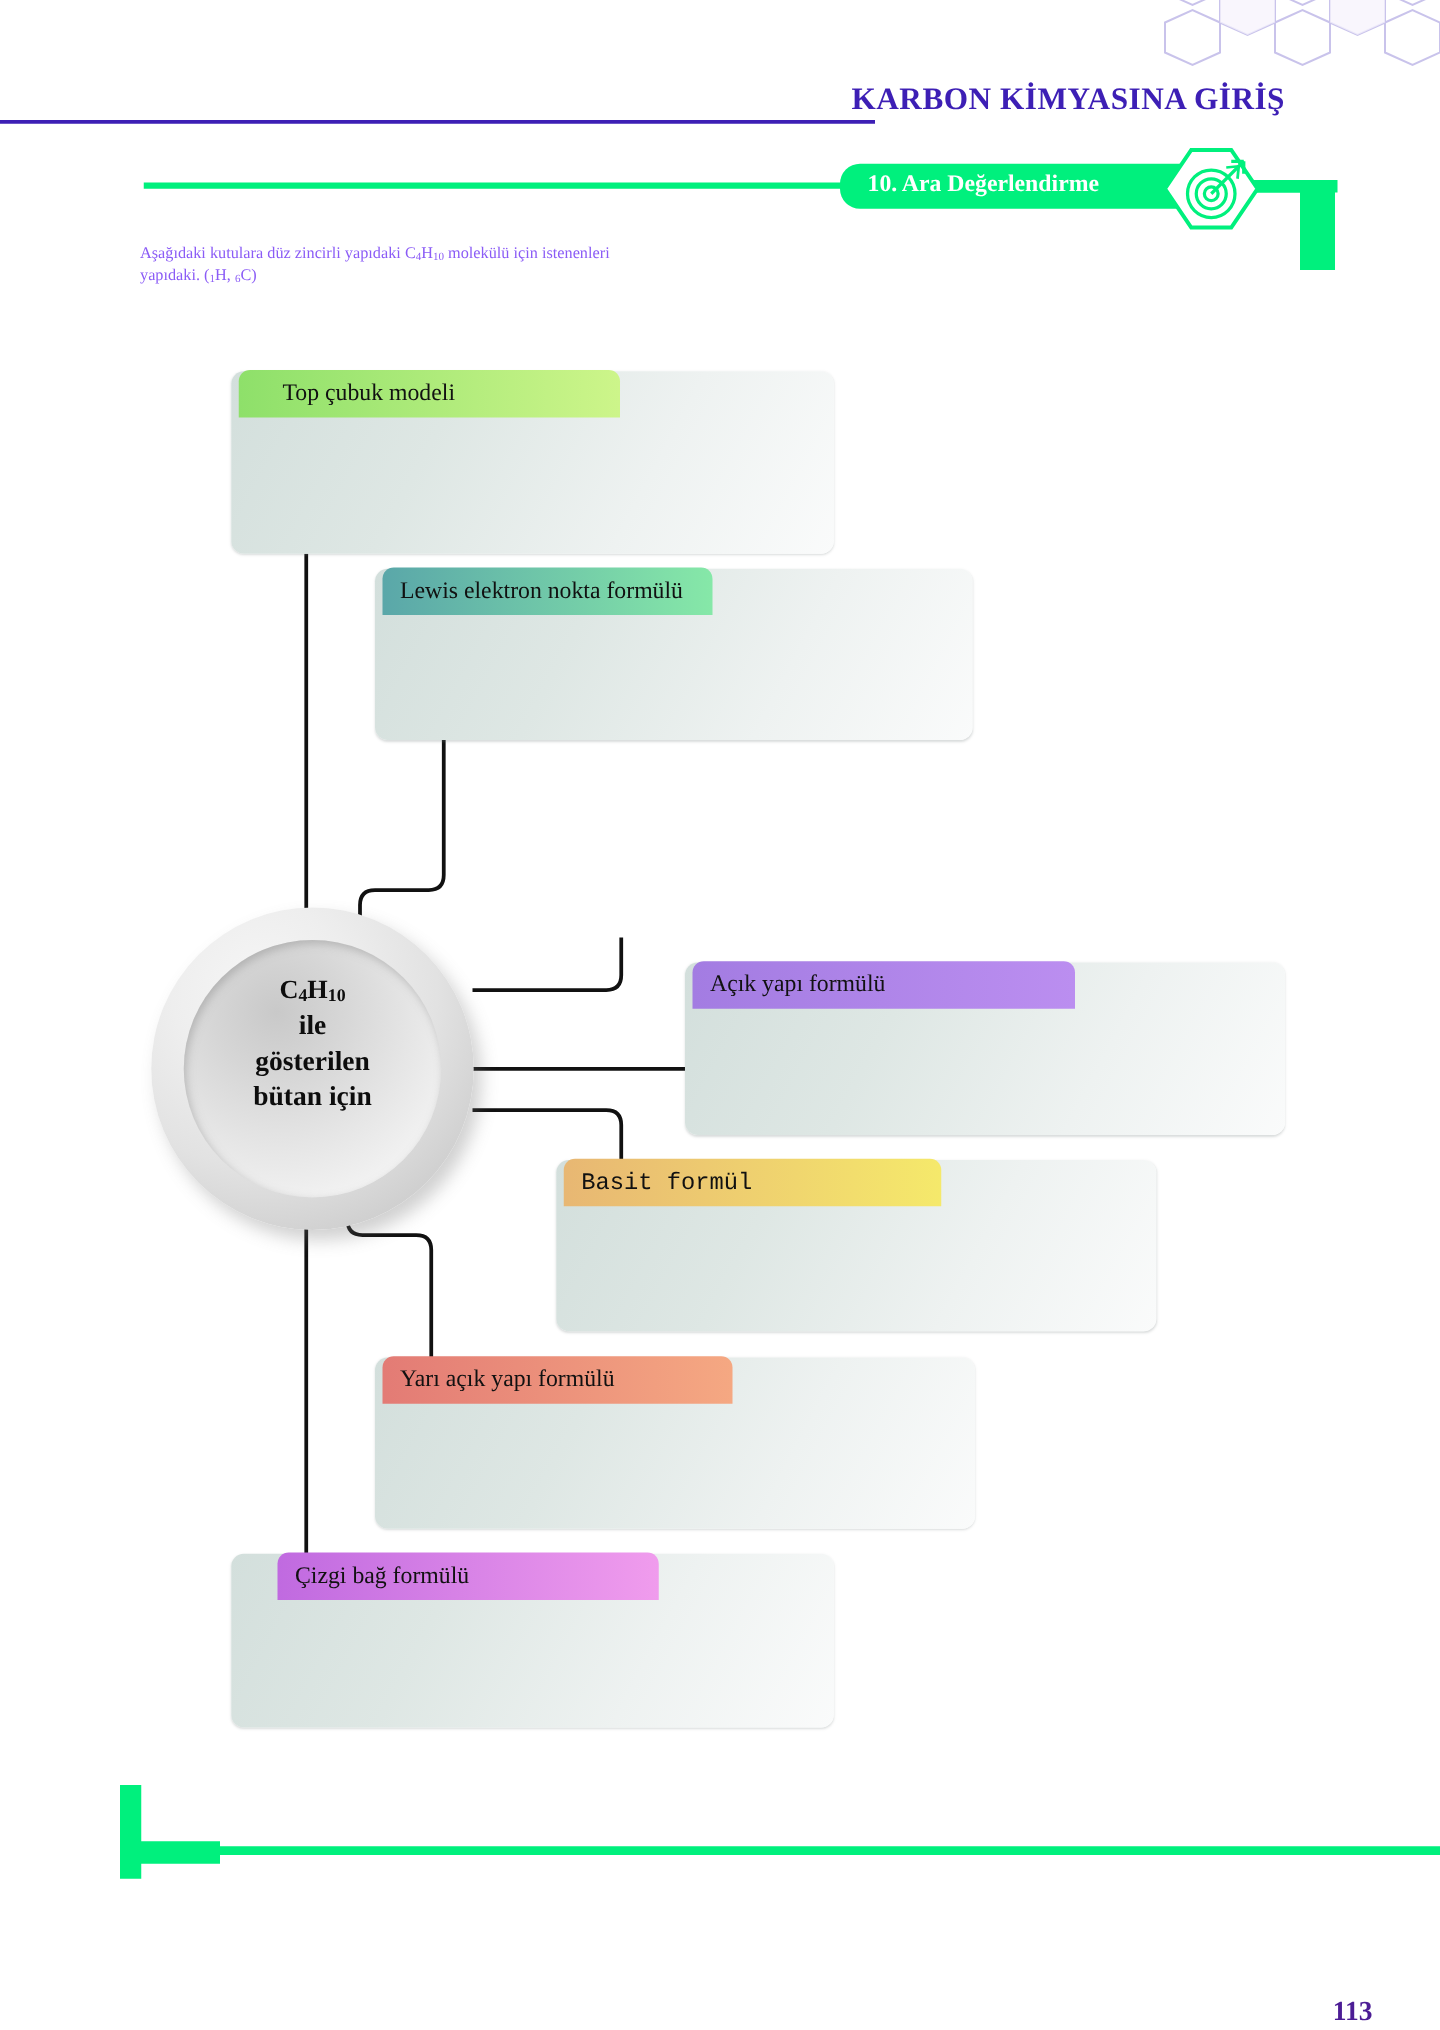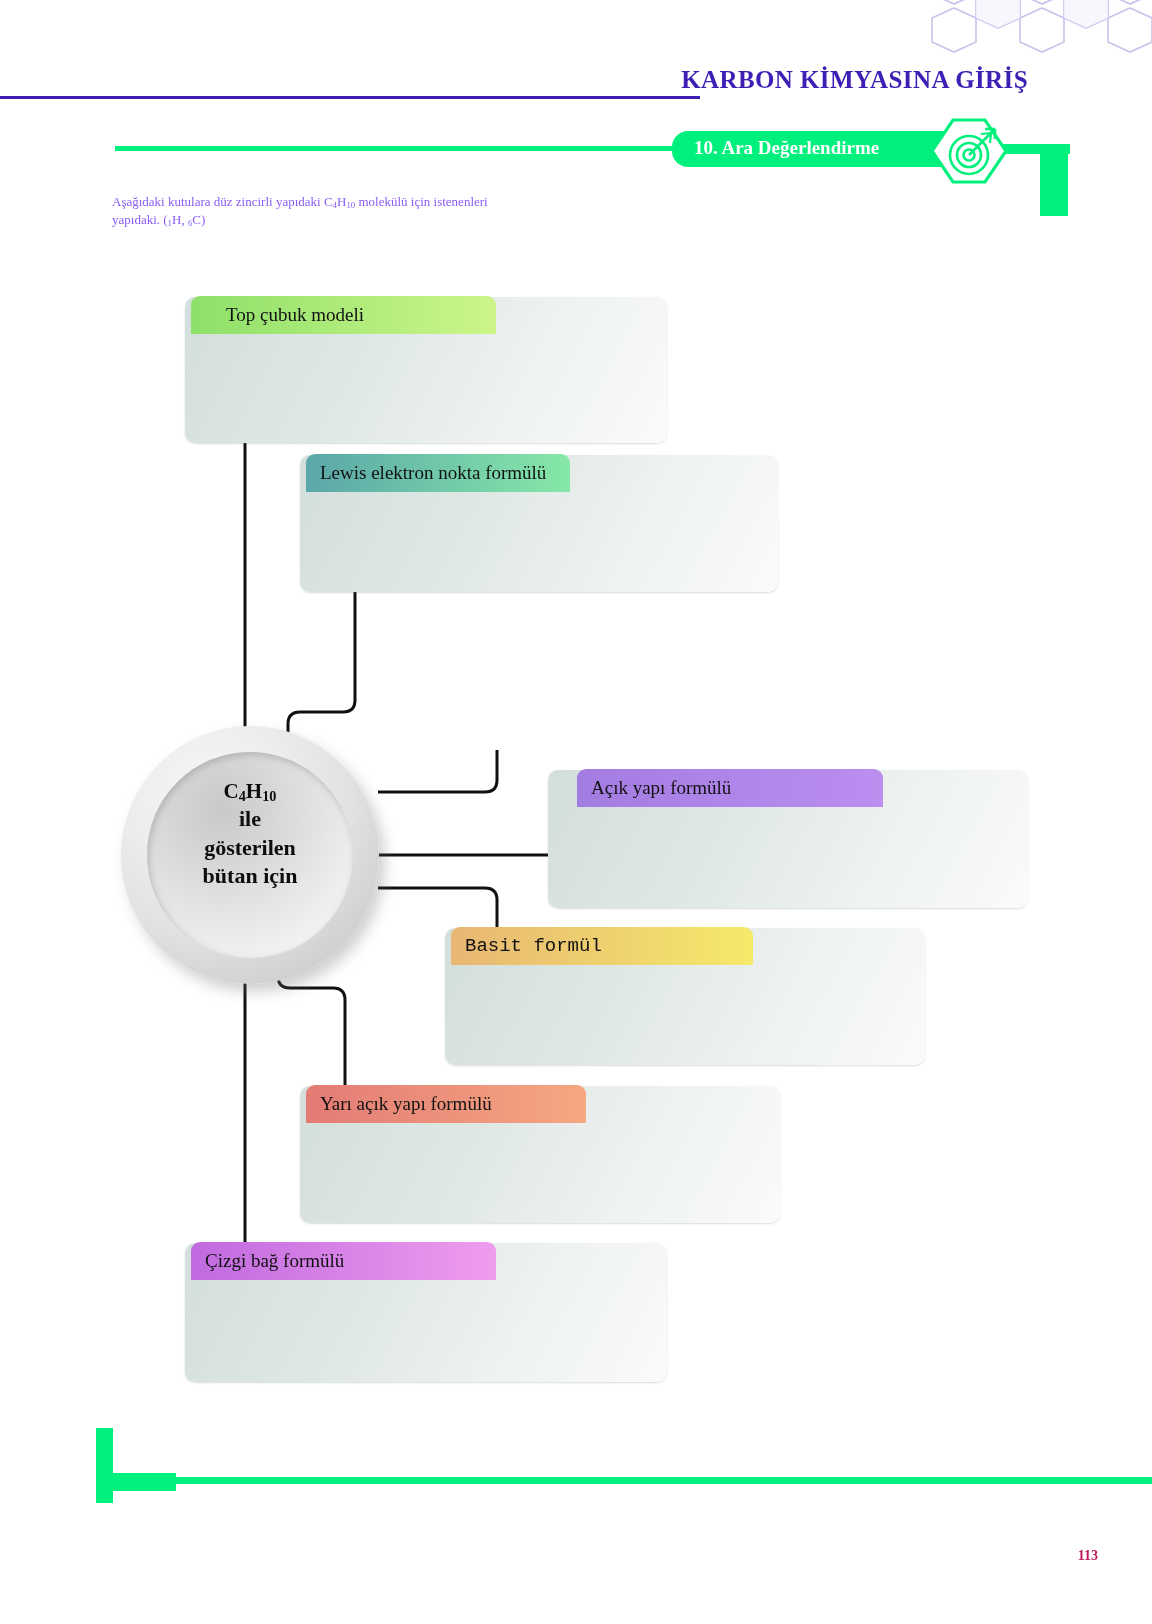--- a/index.html
+++ b/index.html
@@ -97,21 +97,21 @@
     position:absolute;left:0;right:0;top:52px;
     text-align:center;font-weight:bold;font-size:22px;line-height:1.28;color:#0d0d0d;
   }
   .hub .txt .f{font-size:21px;}
 
   
   .corner-bl-v{position:absolute;left:96px;top:1428px;width:17px;height:75px;background:#00f07d;}
   .corner-bl-h{position:absolute;left:96px;top:1473px;width:80px;height:18px;background:#00f07d;}
   .bottom-rule{position:absolute;left:176px;top:1477px;width:976px;height:7px;background:#00f07d;}
   .pageno{
-    position:absolute;right:54px;top:1548px;font-size:14px;font-weight:bold;color:#be185d;
+    position:absolute;right:54px;top:1596px;font-size:22px;font-weight:bold;color:#4c1d95;
   }
 </style>
 </head>
 <body>
 
 <div class="page">
 
   <svg class="hex-deco" viewBox="0 0 260 120">
     <g fill="none" stroke="#8b7fd4" stroke-width="1.6" opacity=".85">
       <polygon points="40,10 62,0 84,10 84,34 62,44 40,34"></polygon>
@@ -194,39 +194,39 @@
         </div>
     </div>
     <div class="node" style="left: 300px; top: 455px; width: 478px; height: 137px;">
       <div class="body"></div>
       <div class="tab" style="width: 264px; background: linear-gradient(90deg, rgb(90, 167, 169) 0%, rgb(134, 232, 168) 100%); text-align: right;">
           <span>Lewis elektron nokta formülü</span>
         </div>
     </div>
     <div class="node" style="left: 548px; top: 770px; width: 480px; height: 138px;">
       <div class="body"></div>
-      <div class="tab" style="width: 306px; background: linear-gradient(90deg, rgb(163, 124, 226) 0%, rgb(187, 142, 240) 100%); margin-left: 23px;">
+      <div class="tab" style="width: 306px; background: linear-gradient(90deg, rgb(163, 124, 226) 0%, rgb(187, 142, 240) 100%);">
           <span>Açık yapı formülü</span>
         </div>
     </div>
     <div class="node" style="left: 445px; top: 928px; width: 480px; height: 137px; font-family: Liberation Mono, monospace;">
       <div class="body"></div>
       <div class="tab" style="width: 302px; background: linear-gradient(90deg, rgb(232, 183, 115) 0%, rgb(245, 233, 107) 100%);">
           <span>Basit formül</span>
         </div>
     </div>
     <div class="node" style="left: 300px; top: 1086px; width: 480px; height: 137px;">
       <div class="body"></div>
       <div class="tab" style="width: 280px; background: linear-gradient(90deg, rgb(227, 123, 117) 0%, rgb(245, 168, 130) 100%); align-items: center;">
           <span>Yarı açık yapı formülü</span>
         </div>
     </div>
     <div class="node" style="left: 185px; top: 1243px; width: 482px; height: 139px;">
       <div class="body"></div>
-      <div class="tab" style="width: 305px; background: linear-gradient(90deg, rgb(192, 106, 224) 0%, rgb(240, 156, 237) 100%);">
+      <div class="tab" style="width: 305px; background: linear-gradient(90deg, rgb(192, 106, 224) 0%, rgb(240, 156, 237) 100%); margin-left: 31px;">
           <span>Çizgi bağ formülü</span>
         </div>
     </div>
 
   </div>
 
   <div class="corner-bl-v"></div>
   <div class="corner-bl-h"></div>
   <div class="bottom-rule"></div>
   <div class="pageno">113</div>

